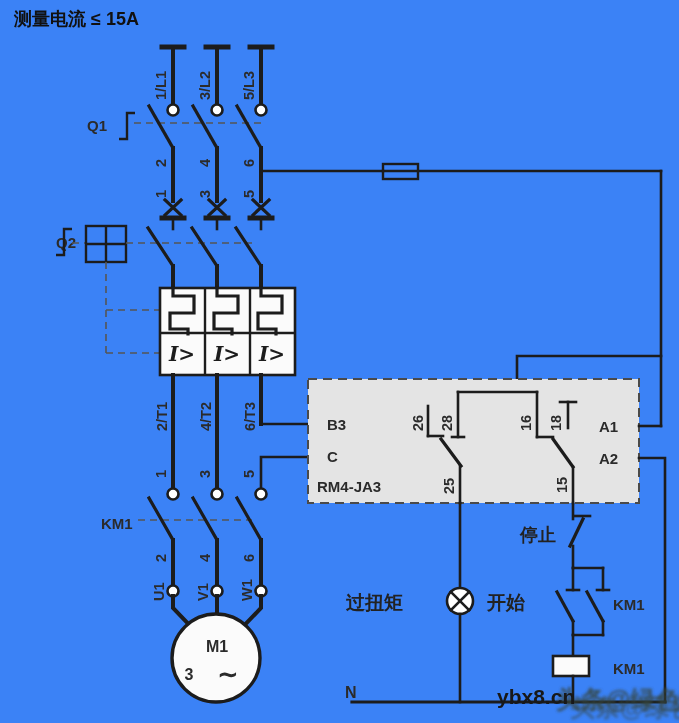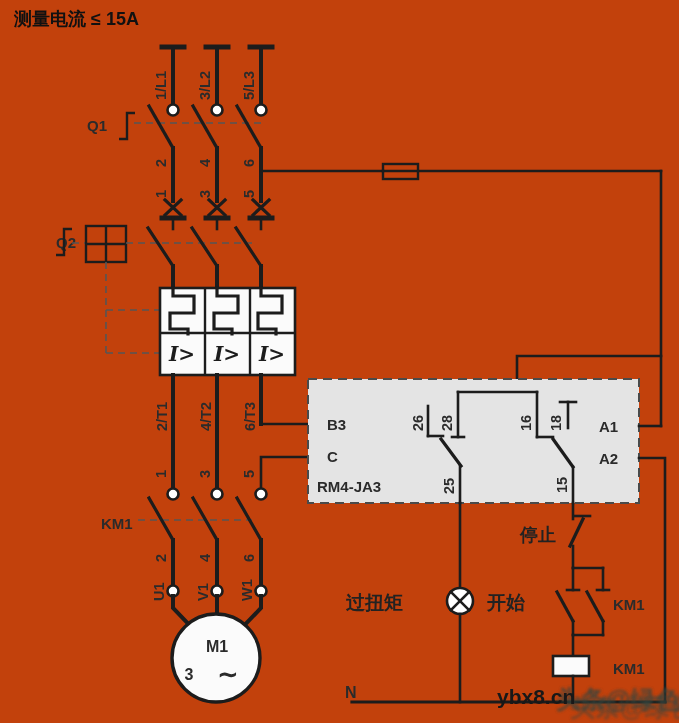--- a/index.html
+++ b/index.html
@@ -1,16 +1,16 @@
 <!DOCTYPE html>
 <html><head>
 <meta charset="utf-8">
 <style>
   html,body{margin:0;padding:0;background:#fbfbfb;}
-  .canvas{position:relative;width:679px;height:723px;background:#c2410c;overflow:hidden;}
+  .canvas{position:relative;width:679px;height:723px;background:#3b82f6;overflow:hidden;}
   svg{position:absolute;left:0;top:0;}
   .wire{stroke:#1c1c1c;fill:none;stroke-width:2.6;stroke-linecap:square;}
   .thick{stroke-width:4;}
   .med{stroke-width:3.2;}
   .bar{stroke-width:5;}
   .dash{stroke:#555;stroke-width:1.6;stroke-dasharray:7 5;fill:none;}
   .relaybox{fill:#e4e4e4;stroke:#4a4a4a;stroke-width:2;stroke-dasharray:9 6;}
   .comp{fill:none;stroke:#1c1c1c;stroke-width:2.4;}
   .compw{fill:#fbfbfb;stroke:#1c1c1c;stroke-width:2.6;}
   .node{fill:#fff;stroke:#1c1c1c;stroke-width:2.6;}

